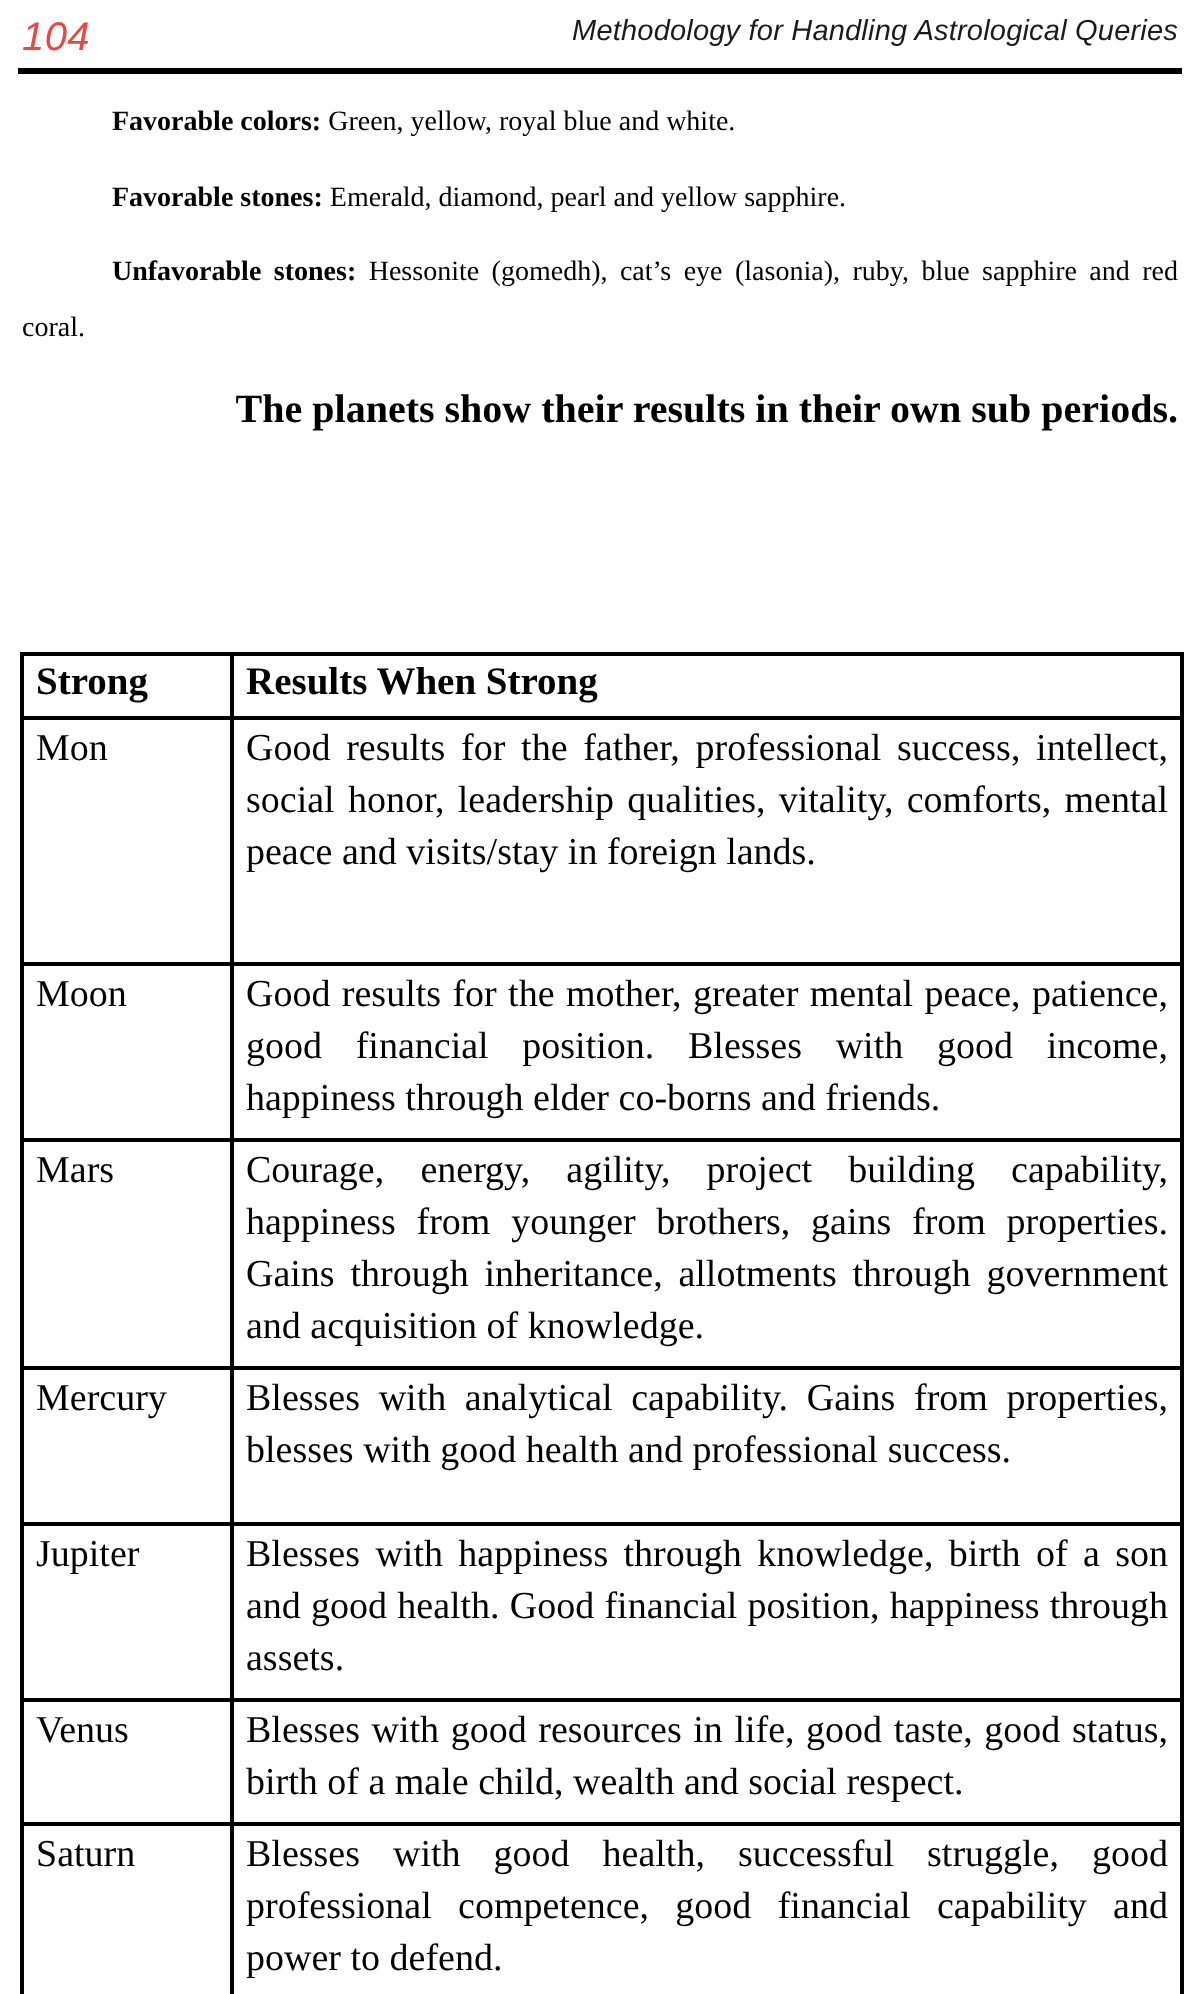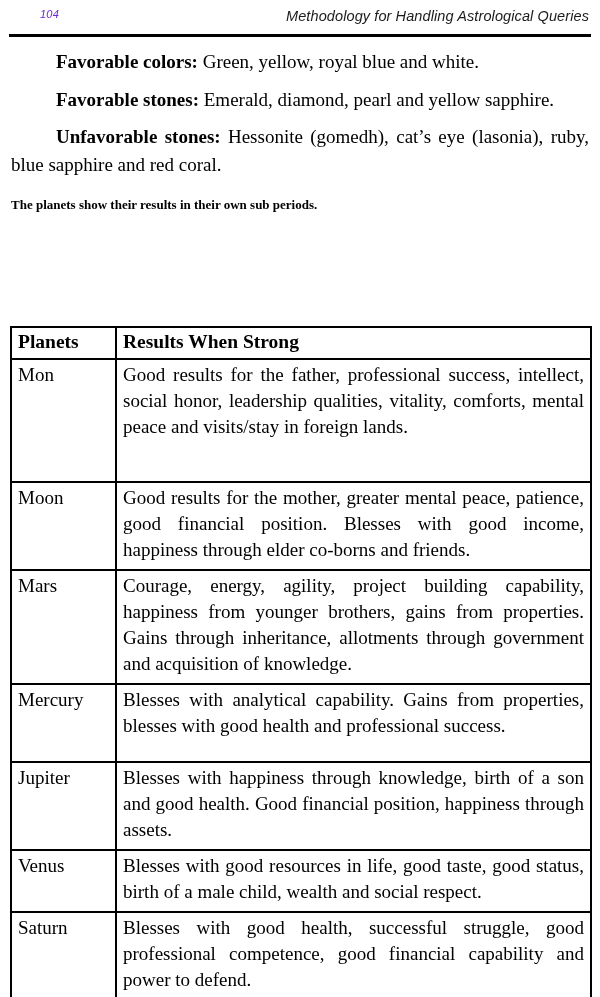--- a/index.html
+++ b/index.html
@@ -30,25 +30,24 @@
     left: 11px;
     right: 11px;
     height: 26px;
     display: flex;
     align-items: flex-start;
     justify-content: space-between;
     font-family: "Liberation Sans", "DejaVu Sans", sans-serif;
     font-style: italic;
   }
   .folio {
-    font-size: 11px;
+    font-size: 20px;
     font-style: italic;
     letter-spacing: 0.2px;
-    color: #6d28d9;
-    margin-left: 29px;
+    color: #ef4444;
   }
   .header-title {
     font-size: 14.5px;
     font-style: italic;
     color: #1b1b1b;
     letter-spacing: 0.1px;
     white-space: nowrap;
   }
   .header-rule {
     position: absolute;
@@ -62,39 +61,39 @@
   
   .body-area {
     position: absolute;
     top: 48px;
     left: 11px;
     width: 578px;
   }
   p.para {
     margin: 0 0 0 0;
     padding: 0;
-    font-size: 19px;
+    font-size: 14px;
     line-height: 27.5px;
     text-align: justify;
     text-indent: 45px;
     text-justify: inter-word;
     color: #000;
   }
   p.para + p.para {
     margin-top: 10px;
   }
   p.para b, p.para .lead {
     font-weight: bold;
   }
   .centered-heading {
     margin: 14px 0 0 0;
-    font-size: 13px;
+    font-size: 20px;
     line-height: 26px;
     font-weight: bold;
-    text-align: left;
+    text-align: right;
     text-indent: 0;
   }
 
   
   .results-table {
     position: absolute;
     top: 326px;
     left: 10px;
     width: 580px;
     border-collapse: collapse;
@@ -167,21 +166,21 @@
     <p class="centered-heading">The planets show their results in their own sub periods.</p>
   </div>
 
   <table class="results-table">
     <colgroup>
       <col class="c-planet">
       <col class="c-result">
     </colgroup>
     <thead>
       <tr>
-        <th>Planets</th>
+        <th>Strong</th>
         <th>Results When Strong</th>
       </tr>
     </thead>
     <tbody>
       <tr class="r-sun">
         <td class="planet-cell">Mon</td>
         <td class="result-cell">Good results for the father, professional success, intellect, social honor, leadership qualities, vitality, comforts, mental peace and visits/stay in foreign lands.</td>
       </tr>
       <tr class="r-moon">
         <td class="planet-cell">Moon</td>

